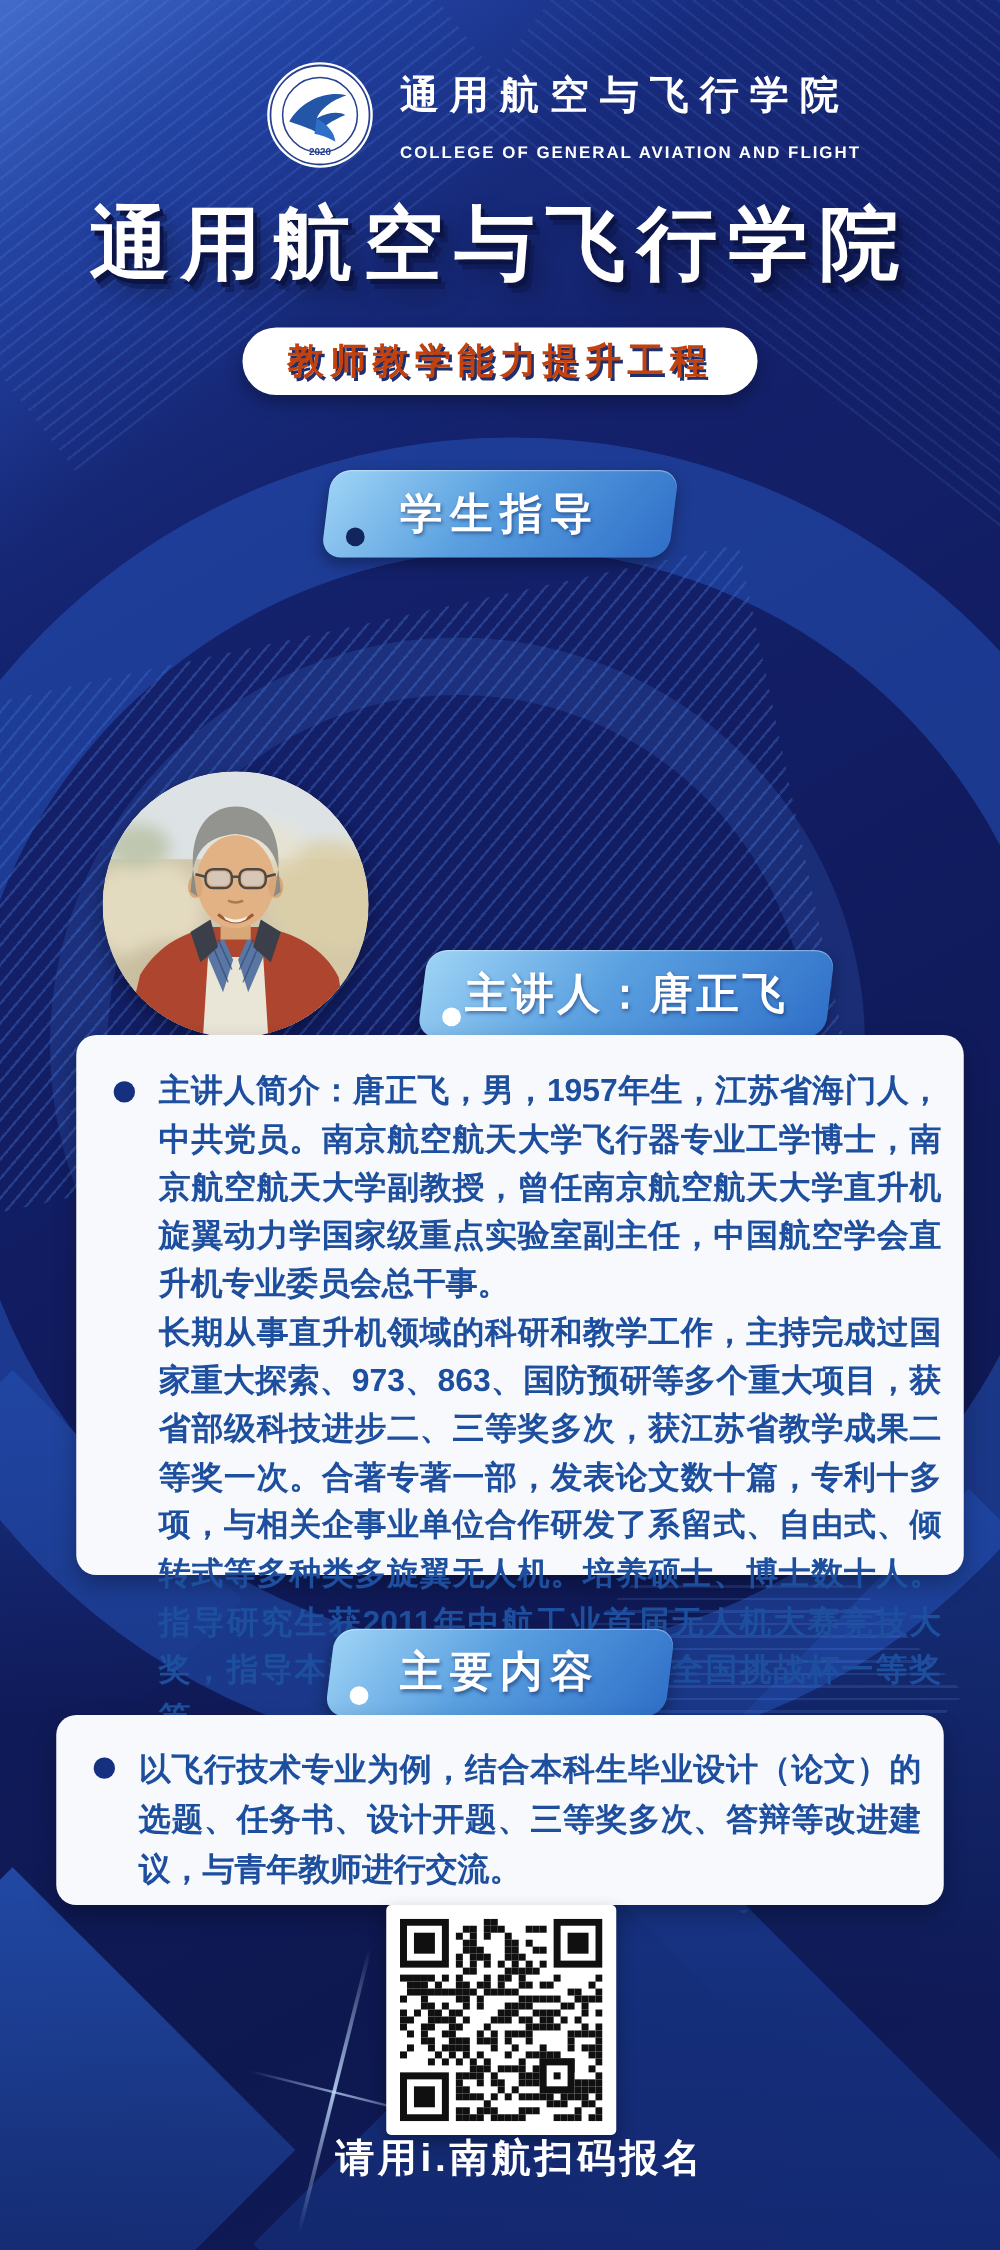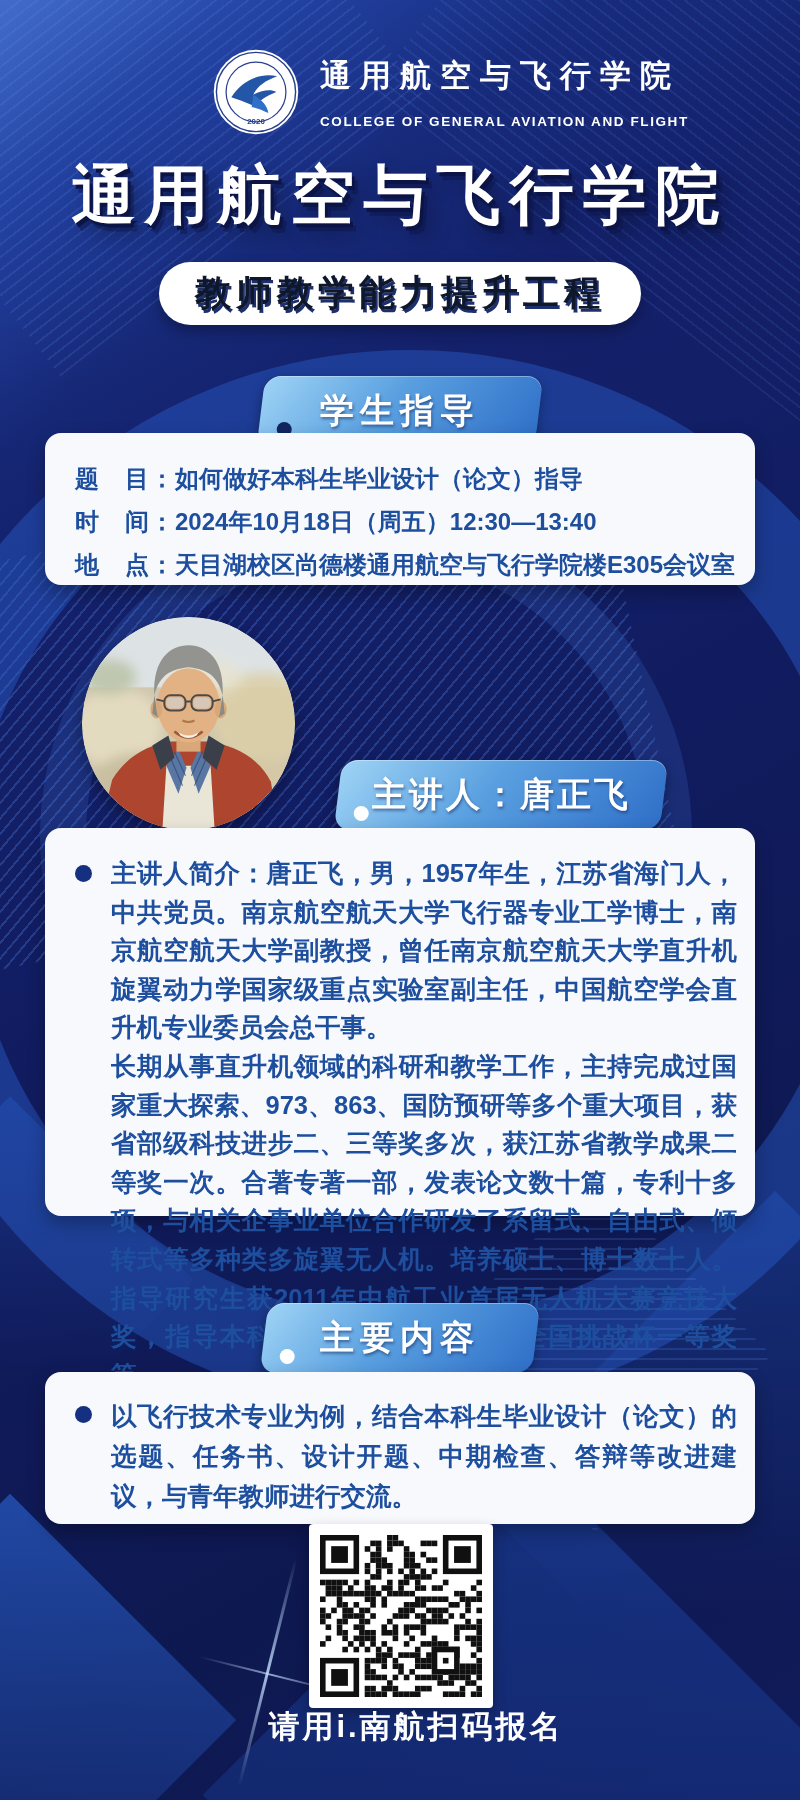--- a/index.html
+++ b/index.html
@@ -44,21 +44,21 @@
   .org-cn{color:#fff;font-family:"DejaVu Serif","Liberation Serif",serif;font-weight:700;
           font-size:31px;letter-spacing:9px;white-space:nowrap;}
   .org-en{color:#fff;font-weight:700;font-size:13.5px;letter-spacing:1.6px;margin-top:17px;white-space:nowrap;}
   .main-title{position:absolute;left:0;top:152px;width:100%;text-align:center;color:#fff;
           font-weight:900;font-size:64px;letter-spacing:9px;white-space:nowrap;
           text-shadow:3px 4px 0 #0b1445,6px 8px 0 rgba(11,20,69,.45),10px 12px 20px rgba(0,0,0,.35);}
   .program-banner{position:absolute;left:50%;top:262px;transform:translateX(-50%);
           background:#fff;border-radius:44px;padding:7px 36px;white-space:nowrap;
           box-shadow:0 6px 14px rgba(0,0,0,.3);}
   .program-banner span{font-family:"DejaVu Serif","Liberation Serif",serif;font-weight:700;
-          font-size:36px;letter-spacing:5px;color:#0f172a;text-shadow:2px 3px 0 #1e2f6e;}
+          font-size:29px;letter-spacing:5px;color:#c2410c;text-shadow:2px 3px 0 #1e2f6e;}
   
   .badge{position:absolute;height:70px;transform:skewX(-7deg);border-radius:16px;
          background:linear-gradient(125deg,#9ed3f5 0%,#5aa0e0 45%,#2f6fc8 100%);
          box-shadow:0 5px 12px rgba(0,0,0,.35), inset 0 1px 0 rgba(255,255,255,.35);
          display:flex;align-items:center;justify-content:center;}
   .badge .blabel{transform:skewX(7deg);color:#fff;font-weight:900;font-size:34px;
          letter-spacing:6px;white-space:nowrap;text-shadow:1px 2px 3px rgba(18,40,92,.55);}
   .badge .dot{position:absolute;left:18px;bottom:9px;width:15px;height:15px;border-radius:50%;
          transform:skewX(7deg);background:#fff;}
   .dot-dark{background:#12265e !important;}
@@ -66,21 +66,21 @@
   .badge-speaker{left:338px;width:326px;top:760px;}
   .badge-speaker .blabel{letter-spacing:3px;}
   .badge-content{left:50%;margin-left:-136px;width:272px;top:1303px;}
   
   .card{position:absolute;left:45px;width:710px;background:#f7f9fc;border-radius:16px;
         box-shadow:0 8px 18px rgba(0,0,0,.28);color:#1d4f9e;font-weight:700;}
   .card-info{top:433px;height:152px;padding:0;}
   .info-rows{padding:24px 24px 0 30px;}
   .info-row{display:flex;font-size:24px;line-height:43px;white-space:nowrap;}
   .info-label{letter-spacing:1px;}
-  .card-bio{top:828px;height:388px;}
+  .card-bio{top:828px;height:432px;margin-left:16px;}
   .bio-wrap{position:relative;padding:26px 18px 0 30px;}
   .bullet{display:inline-block;width:17px;height:17px;border-radius:50%;background:#153080;
           position:absolute;left:30px;top:37px;}
   .bio-text{margin-left:36px;font-size:25.5px;line-height:38.6px;text-align:justify;}
   .bio-text p{margin:0;}
   .card-content{top:1372px;height:152px;}
   .content-wrap{position:relative;padding:24px 18px 0 30px;}
   .content-wrap .bullet{top:34px;}
   .content-text{margin-left:36px;font-size:25.5px;line-height:40px;text-align:justify;}
   
@@ -129,36 +129,20 @@
   </div>
 
   <div class="main-title">通用航空与飞行学院</div>
   <div class="program-banner">
     <span>教师教学能力提升工程</span>
   </div>
 
   <div class="badge badge-guidance">
     <span class="dot dot-dark"></span>
     <span class="blabel">学生指导</span>
-  </div>
-  <div class="card card-info">
-    <div class="info-rows">
-      <div class="info-row">
-        <span class="info-label">题　目：</span>
-        <span class="info-value">如何做好本科生毕业设计（论文）指导</span>
-      </div>
-      <div class="info-row">
-        <span class="info-label">时　间：</span>
-        <span class="info-value">2024年10月18日（周五）12:30—13:40</span>
-      </div>
-      <div class="info-row">
-        <span class="info-label">地　点：</span>
-        <span class="info-value">天目湖校区尚德楼通用航空与飞行学院楼E305会议室</span>
-      </div>
-    </div>
   </div>
 
   <div class="photo">
     <svg viewBox="0 0 212 212" width="213" height="213">
       <defs>
         <clipPath id="pc">
             <circle cx="106" cy="106" r="106"></circle>
           </clipPath>
         <filter id="blur6">
             <feGaussianBlur stdDeviation="6"></feGaussianBlur>
@@ -219,21 +203,21 @@
     </div>
   </div>
 
   <div class="badge badge-content">
     <span class="dot"></span>
     <span class="blabel">主要内容</span>
   </div>
   <div class="card card-content">
     <div class="content-wrap">
       <span class="bullet"></span>
-      <div class="content-text">以飞行技术专业为例，结合本科生毕业设计（论文）的选题、任务书、设计开题、中期检查、答辩等改进建议，与青年教师进行交流。</div>
+      <div class="content-text">以飞行技术专业为例，结合本科生毕业设计（论文）的选题、任务书、设计开题、三等奖多次、答辩等改进建议，与青年教师进行交流。</div>
     </div>
   </div>
 
   <div class="qr-box">
     <svg id="qr-svg" width="162" height="162" viewBox="0 0 162 162">
         <rect x="67.0344827586207" y="0" width="5.586206896551724" height="5.586206896551724" fill="#101010"></rect>
         <rect x="72.62068965517241" y="0" width="5.586206896551724" height="5.586206896551724" fill="#101010"></rect>
         <rect x="50.275862068965516" y="5.586206896551724" width="5.586206896551724" height="5.586206896551724" fill="#101010"></rect>
         <rect x="55.86206896551724" y="5.586206896551724" width="5.586206896551724" height="5.586206896551724" fill="#101010"></rect>
         <rect x="67.0344827586207" y="5.586206896551724" width="5.586206896551724" height="5.586206896551724" fill="#101010"></rect>

